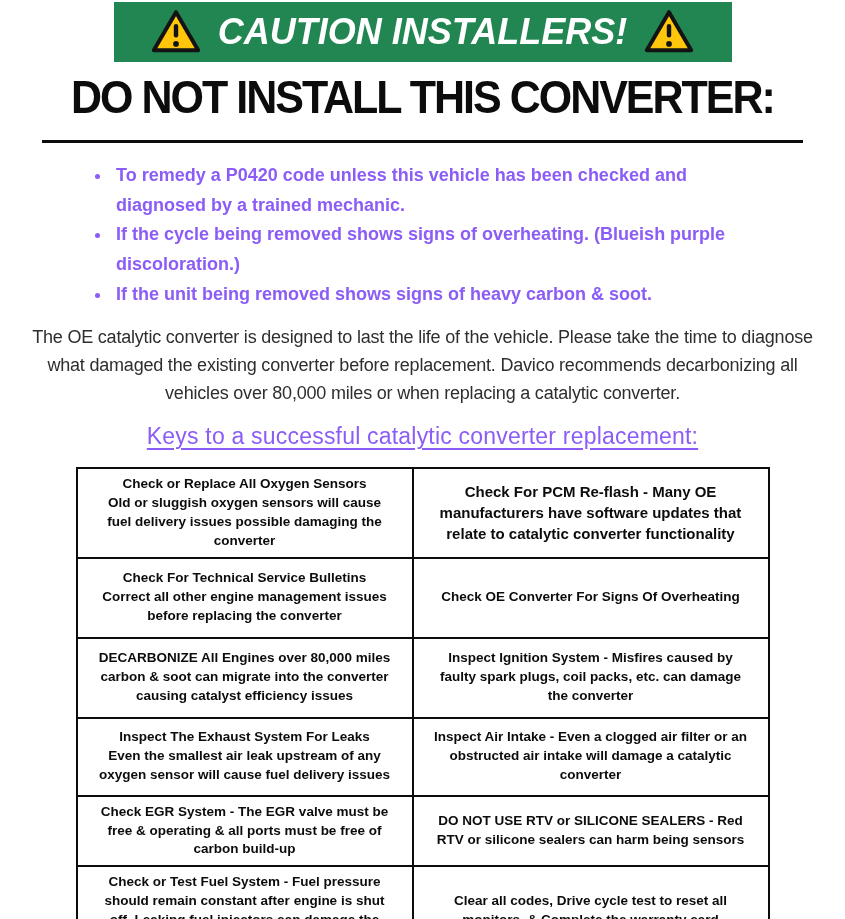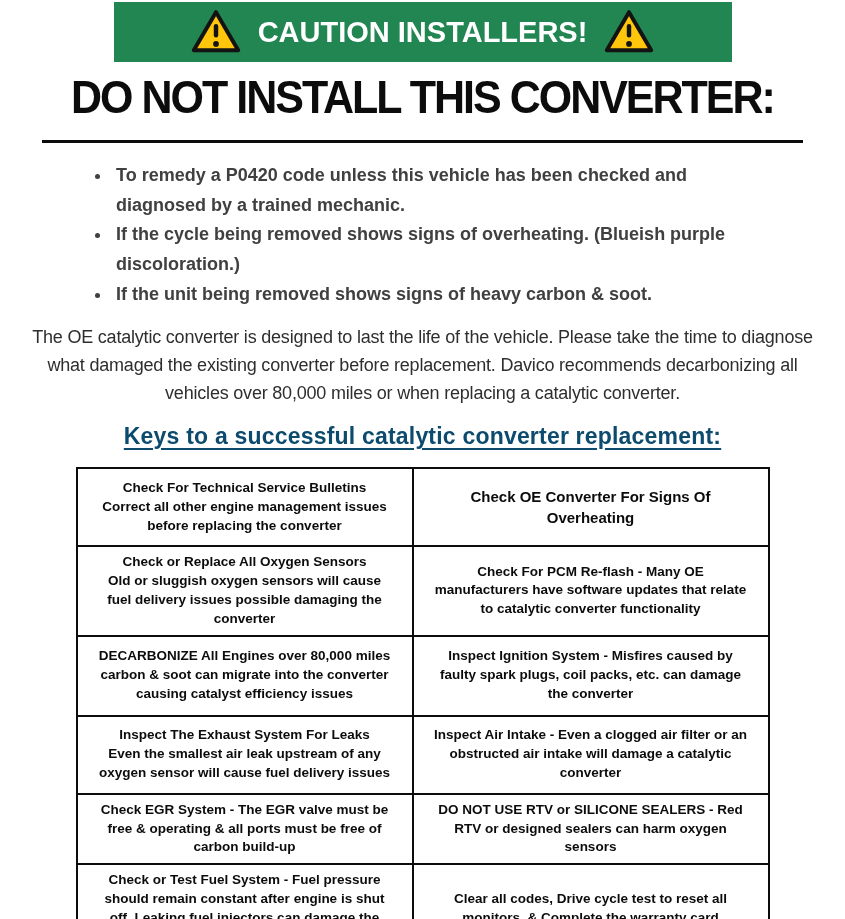--- a/index.html
+++ b/index.html
@@ -16,23 +16,24 @@
   .banner {
     margin: 2px auto 0;
     width: 618px; height: 60px;
     background: #218651;
     display: flex; align-items: center; justify-content: center;
     gap: 16px;
   }
   .banner-title {
     color: #ffffff;
     font-weight: bold;
-    font-size: 29px;
+    font-size: 36px;
     letter-spacing: 0px;
     white-space: nowrap;
+    font-style: italic;
   }
   .warn-icon { width: 52px; height: 46px; flex: 0 0 auto; }
 
   
   .main-heading {
     margin-top: 13px;
     text-align: center;
     font-size: 43px;
     font-weight: bold;
     letter-spacing: -2px;
@@ -48,42 +49,42 @@
     margin: 22px 42px 0;
   }
 
   
   .warning-list {
     margin: 18px 75px 0 88px;
     padding-left: 24px;
     font-size: 18px;
     font-weight: bold;
     line-height: 1.65;
-    color: #404040;
+    color: #8b5cf6;
   }
   .warning-list li { padding-left: 4px; }
 
   
   .advisory {
     margin: 15px 24px 0;
     text-align: center;
     font-size: 18px;
     font-weight: 400;
     line-height: 1.55;
     color: #2e2e2e;
     letter-spacing: -0.2px;
   }
 
   
   .keys-heading {
     margin-top: 15px;
     text-align: center;
     font-size: 23px;
-    font-weight: bold;
-    color: #0c4a6e;
+    font-weight: normal;
+    color: #8b5cf6;
     text-decoration: underline;
     text-underline-offset: 4px;
     letter-spacing: 0.2px;
   }
 
   
   .keys-table {
     margin: 17px auto 0;
     width: 692px;
     border-collapse: collapse;
@@ -142,41 +143,41 @@
 
   <div class="keys-heading">Keys to a successful catalytic converter replacement:</div>
 
   <table class="keys-table">
     <colgroup>
         <col class="c-left">
         <col class="c-right">
       </colgroup>
     <tbody id="keys-tbody">
         <tr>
+          <td class="col-left">Check or Replace All Oxygen Sensors
+Old or sluggish oxygen sensors will cause fuel delivery issues possible damaging the converter</td>
+          <td class="col-right">Check For PCM Re-flash - Many OE manufacturers have software updates that relate to catalytic converter functionality</td>
+        </tr>
+        <tr>
           <td class="col-left">Check For Technical Service Bulletins
 Correct all other engine management issues before replacing the converter</td>
           <td class="col-right">Check OE Converter For Signs Of Overheating</td>
-        </tr>
-        <tr>
-          <td class="col-left">Check or Replace All Oxygen Sensors
-Old or sluggish oxygen sensors will cause fuel delivery issues possible damaging the converter</td>
-          <td class="col-right">Check For PCM Re-flash - Many OE manufacturers have software updates that relate to catalytic converter functionality</td>
         </tr>
         <tr>
           <td class="col-left">DECARBONIZE All Engines over 80,000 miles carbon &amp; soot can migrate into the converter causing catalyst efficiency issues</td>
           <td class="col-right">Inspect Ignition System - Misfires caused by faulty spark plugs, coil packs, etc. can damage the converter</td>
         </tr>
         <tr>
           <td class="col-left">Inspect The Exhaust System For Leaks
 Even the smallest air leak upstream of any oxygen sensor will cause fuel delivery issues</td>
           <td class="col-right">Inspect Air Intake - Even a clogged air filter or an obstructed air intake will damage a catalytic converter</td>
         </tr>
         <tr>
           <td class="col-left">Check EGR System - The EGR valve must be free &amp; operating &amp; all ports must be free of carbon build-up</td>
-          <td class="col-right">DO NOT USE RTV or SILICONE SEALERS - Red RTV or designed sealers can harm oxygen sensors</td>
+          <td class="col-right">DO NOT USE RTV or SILICONE SEALERS - Red RTV or silicone sealers can harm being sensors</td>
         </tr>
         <tr>
           <td class="col-left">Check or Test Fuel System - Fuel pressure should remain constant after engine is shut off.  Leaking fuel injectors can damage the converter.</td>
           <td class="col-right">Clear all codes,  Drive cycle test to reset all monitors, &amp; Complete the warranty card</td>
         </tr>
       </tbody>
   </table>
 
 </div>
 

